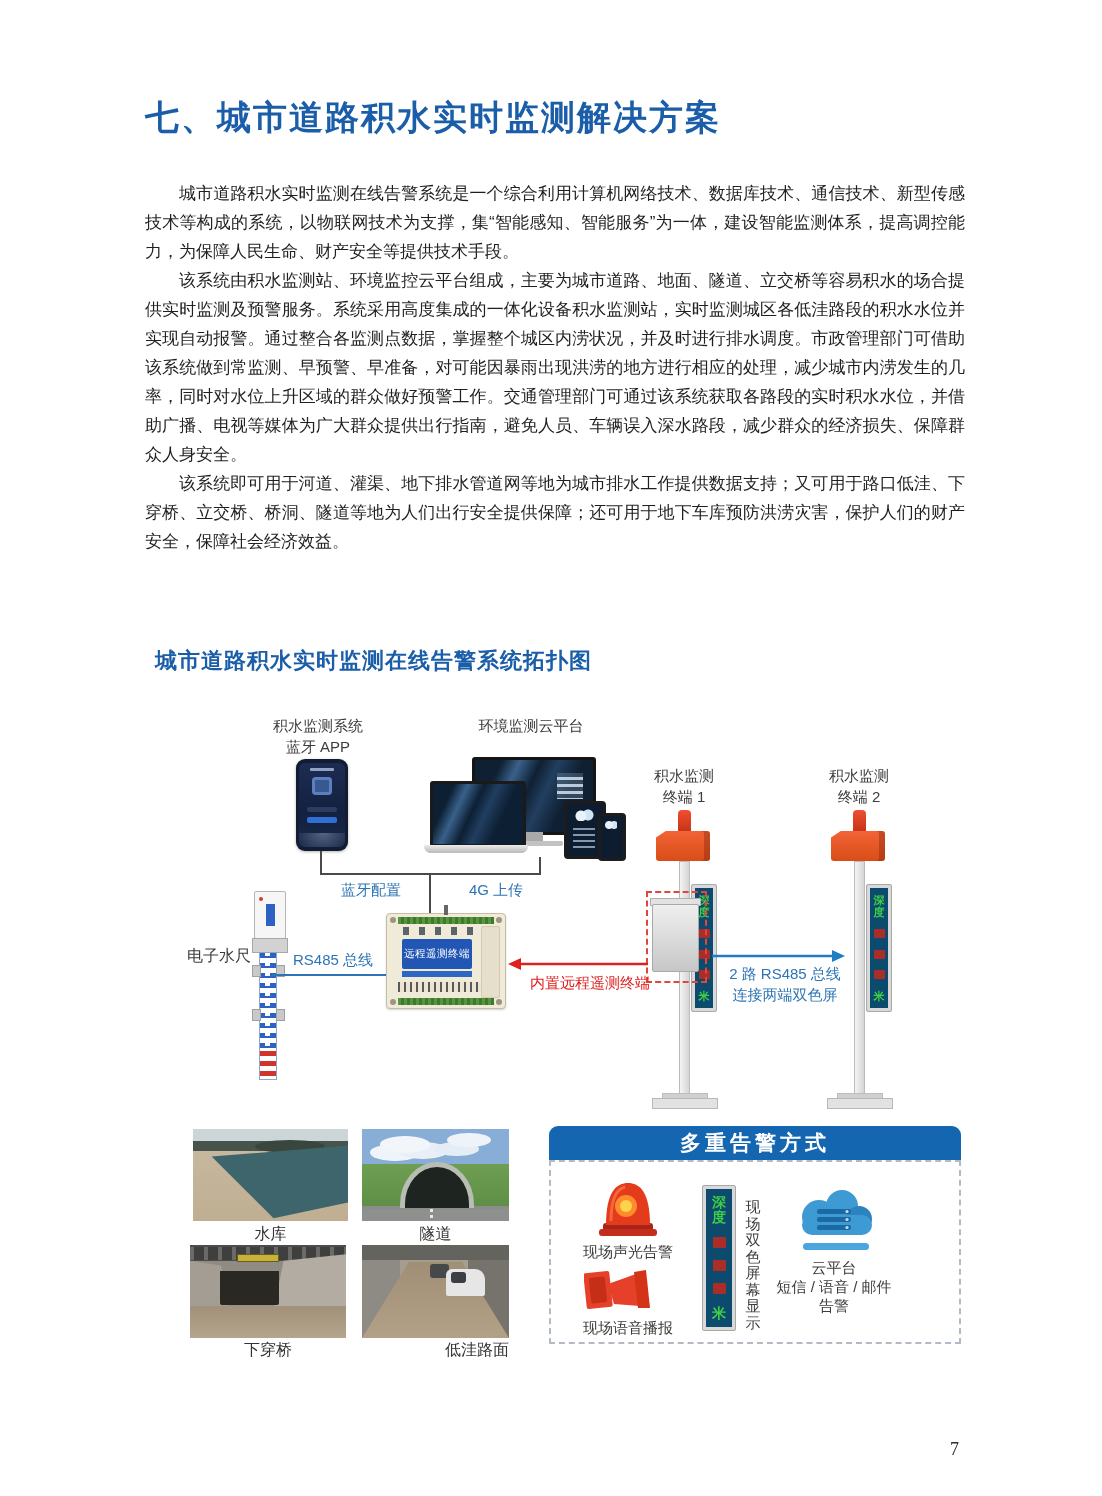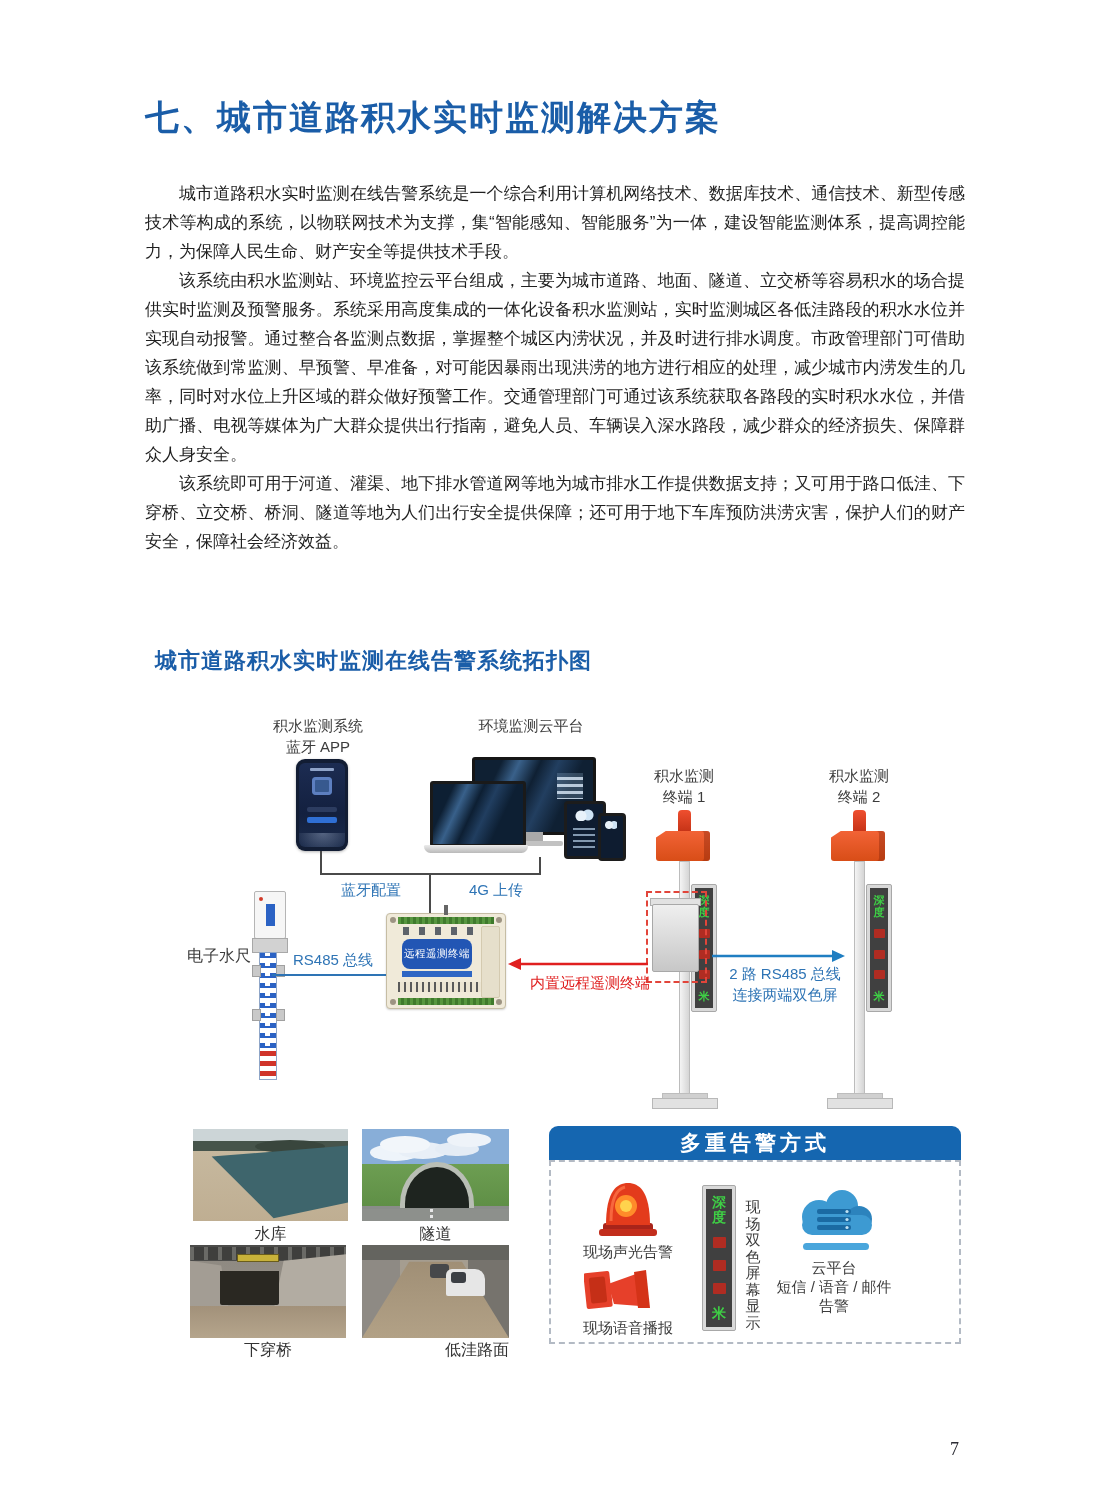--- a/index.html
+++ b/index.html
@@ -61,36 +61,36 @@
     background:repeating-linear-gradient(180deg,#d0342a 0 5px,#ffffff 5px 10px);}
   .lug{position:absolute;width:7px;height:10px;background:#c9c9c9;border:1px solid #a0a0a0;}
 
   
   .rtu{left:386px;top:900px;width:118px;height:94px;background:#f0ead9;border:1px solid #c6bda4;border-radius:4px;box-shadow:0 1px 2px rgba(0,0,0,.18);}
   .rtu-strip{position:absolute;left:11px;width:96px;height:7px;background:repeating-linear-gradient(90deg,#57963f 0 3px,#3f7a2c 3px 6px);}
   .rtu-strip.top{top:3px;} .rtu-strip.bot{bottom:3px;}
   .rtu-ant{position:absolute;left:57px;top:-9px;width:4px;height:10px;background:#666;}
   .rtu-icons{position:absolute;left:16px;top:13px;width:86px;height:8px;opacity:.8;
     background:repeating-linear-gradient(90deg,#38414f 0 6px,transparent 6px 16px);}
-  .rtu-panel{position:absolute;left:15px;top:25px;width:70px;height:30px;background:#2256b4;border-radius:8px;color:#fff;
+  .rtu-panel{position:absolute;left:15px;top:25px;width:70px;height:30px;background:#2256b4;border-radius:2px;color:#fff;
     font-size:10.5px;display:flex;align-items:center;justify-content:center;letter-spacing:.5px;}
   .rtu-sub{position:absolute;left:15px;top:57px;width:70px;height:6px;background:#2e66c4;}
   .rtu-pins{position:absolute;left:11px;top:68px;width:96px;height:10px;
     background:repeating-linear-gradient(90deg,#5a5a5a 0 2px,#ece5d2 2px 6px);}
   .rtu-col{position:absolute;right:5px;top:12px;width:17px;height:70px;background:#e6dfcb;border:1px solid #d4cab0;border-radius:2px;}
   .scrw{position:absolute;width:6px;height:6px;border-radius:50%;background:#9d9483;}
 
   
   .pole-unit{position:absolute;width:80px;height:300px;}
   .p-cap{position:absolute;left:33px;top:0;width:13px;height:24px;background:linear-gradient(#ef4f2f,#c13014);border-radius:4px 4px 1px 1px;}
   .p-alarm{position:absolute;left:11px;top:21px;width:54px;height:30px;background:linear-gradient(180deg,#f26336,#d84d17);
     border-radius:3px;clip-path:polygon(0 22%,18% 0,100% 0,100% 100%,0 100%);box-shadow:inset -6px 0 0 rgba(120,30,5,.35);}
   .p-pole{position:absolute;left:34px;top:51px;width:9px;height:240px;background:linear-gradient(90deg,#f4f4f4,#d5d5d5);border:1px solid #bcbcbc;}
   .p-disp{position:absolute;left:46px;top:74px;width:26px;height:128px;background:#d9d9d9;border:1px solid #a8a8a8;border-radius:2px;padding:3px;box-sizing:border-box;}
-  .led{width:100%;height:100%;background:#404040;display:flex;flex-direction:column;align-items:center;justify-content:space-between;padding:6px 0;box-sizing:border-box;}
+  .led{width:100%;height:100%;background:#0c4a6e;display:flex;flex-direction:column;align-items:center;justify-content:space-between;padding:6px 0;box-sizing:border-box;}
   .led-g{color:#3ECF45;width:1em;font-size:11px;line-height:12px;word-break:break-all;text-align:center;font-weight:bold;}
   .led-r{width:11px;height:9px;background:#BC2A1F;border-radius:1px;opacity:.9;}
   .p-base{position:absolute;left:7px;top:288px;width:64px;height:9px;background:#e2e2e2;border:1px solid #b8b8b8;}
   .p-base2{position:absolute;left:17px;top:283px;width:44px;height:5px;background:#d0d0d0;border:1px solid #bdbdbd;}
 
   
   .enc{left:646px;top:878px;width:57px;height:88px;border:2px dashed #E2453A;}
   .enc-lid{position:absolute;left:2px;top:5px;width:49px;height:6px;background:#e2e2e2;border:1px solid #b0b0b0;}
   .enc-body{position:absolute;left:4px;top:11px;width:45px;height:66px;background:linear-gradient(180deg,#efefef,#c7c7c7);border:1px solid #a8a8a8;border-radius:2px;}
 

